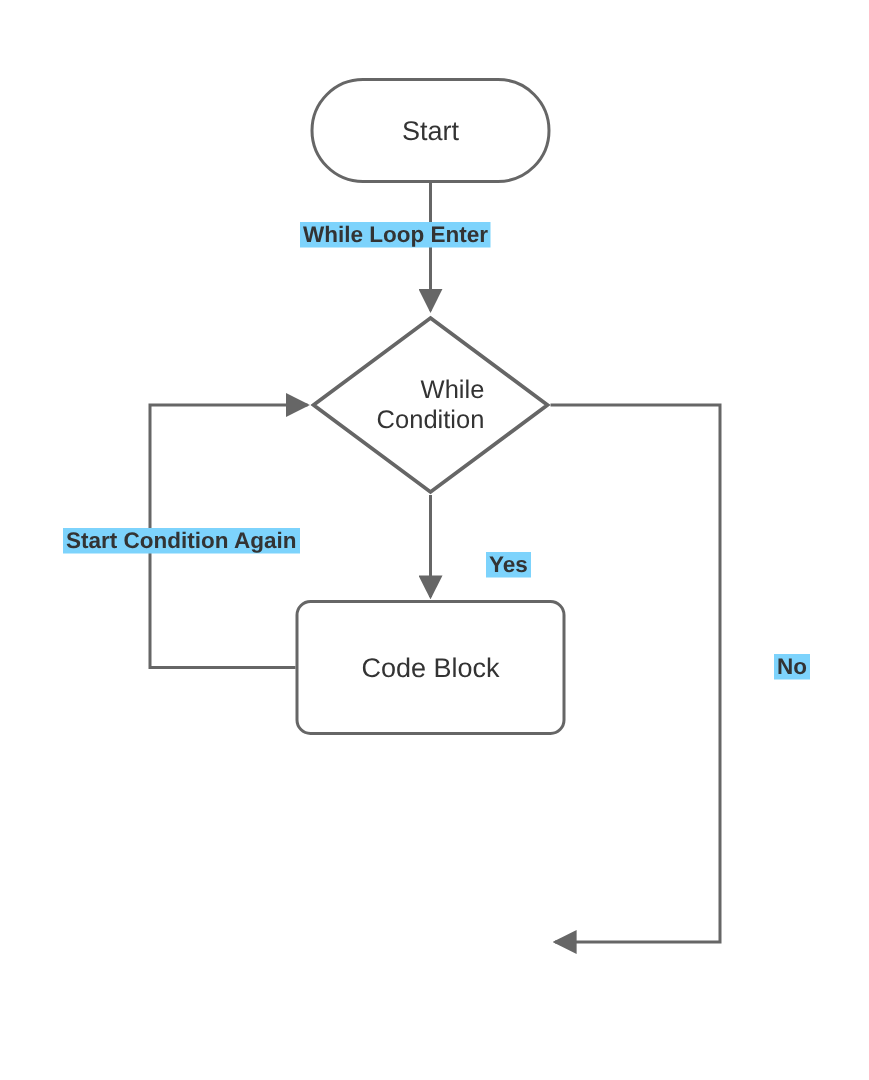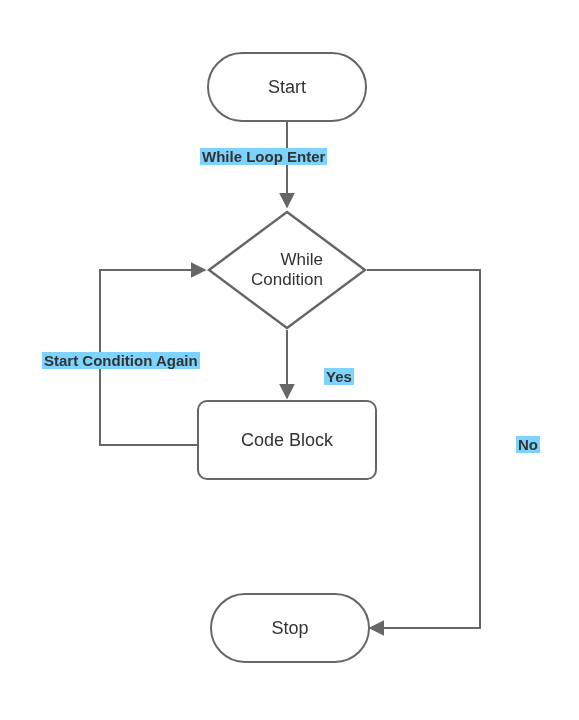--- a/index.html
+++ b/index.html
@@ -29,21 +29,21 @@
     .terminator {
       border: 2px solid #666;
       border-radius: 999px;
       width: 160px;
       height: 70px;
     }
     .process {
       border: 2px solid #666;
       border-radius: 10px;
       width: 180px;
-      height: 80px;
+      height: 90px;
     }
     .decision {
       width: 160px;
       height: 120px;
       position: absolute;
     }
     .decision-shape {
       position: absolute;
       width: 160px;
       height: 120px;
@@ -110,22 +110,19 @@
         <span>While</span><br>
         <span>Condition</span>
       </div>
     </div>
   </div>
 
   <div class="node process" style="left:197px; top:400px;">
     <span>Code Block</span>
   </div>
 
-  <div class="node terminator" style="left:210px; top:593px;">
-    <span>Stop</span>
-  </div>
 
   <div class="edge-label" style="left:200px; top:148px;">While Loop Enter</div>
   <div class="edge-label" style="left:296px; top:368px;margin-left:28px;">Yes</div>
   <div class="edge-label" style="left:516px; top:436px;">No</div>
   <div class="edge-label" style="left:42px; top:352px;">Start Condition Again</div>
 
 </div>
 
 </body></html>

